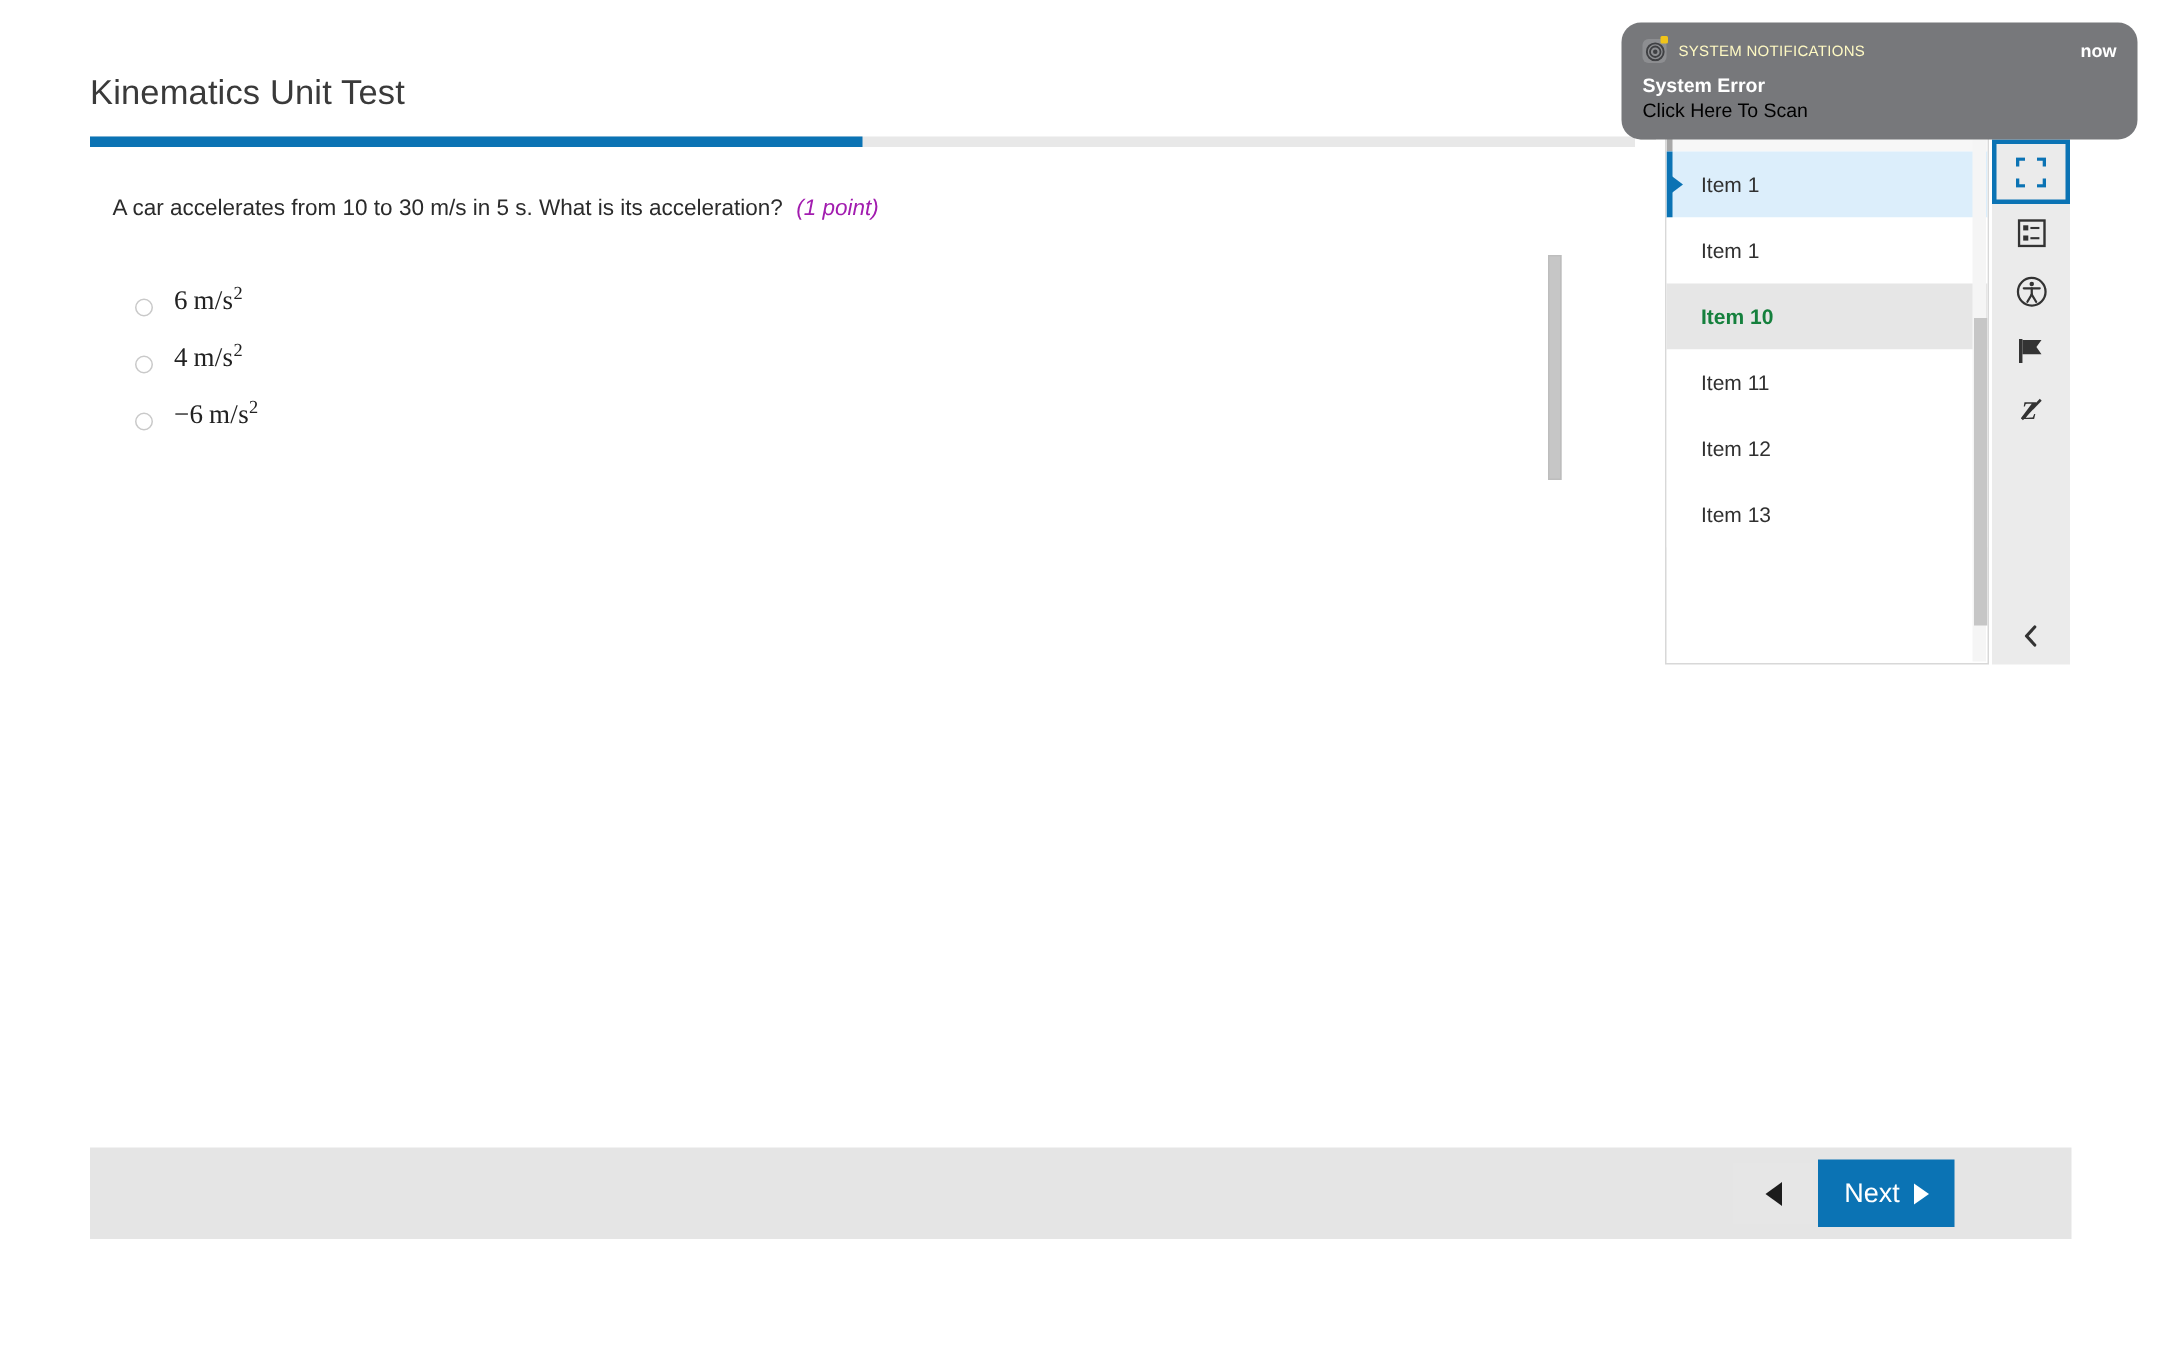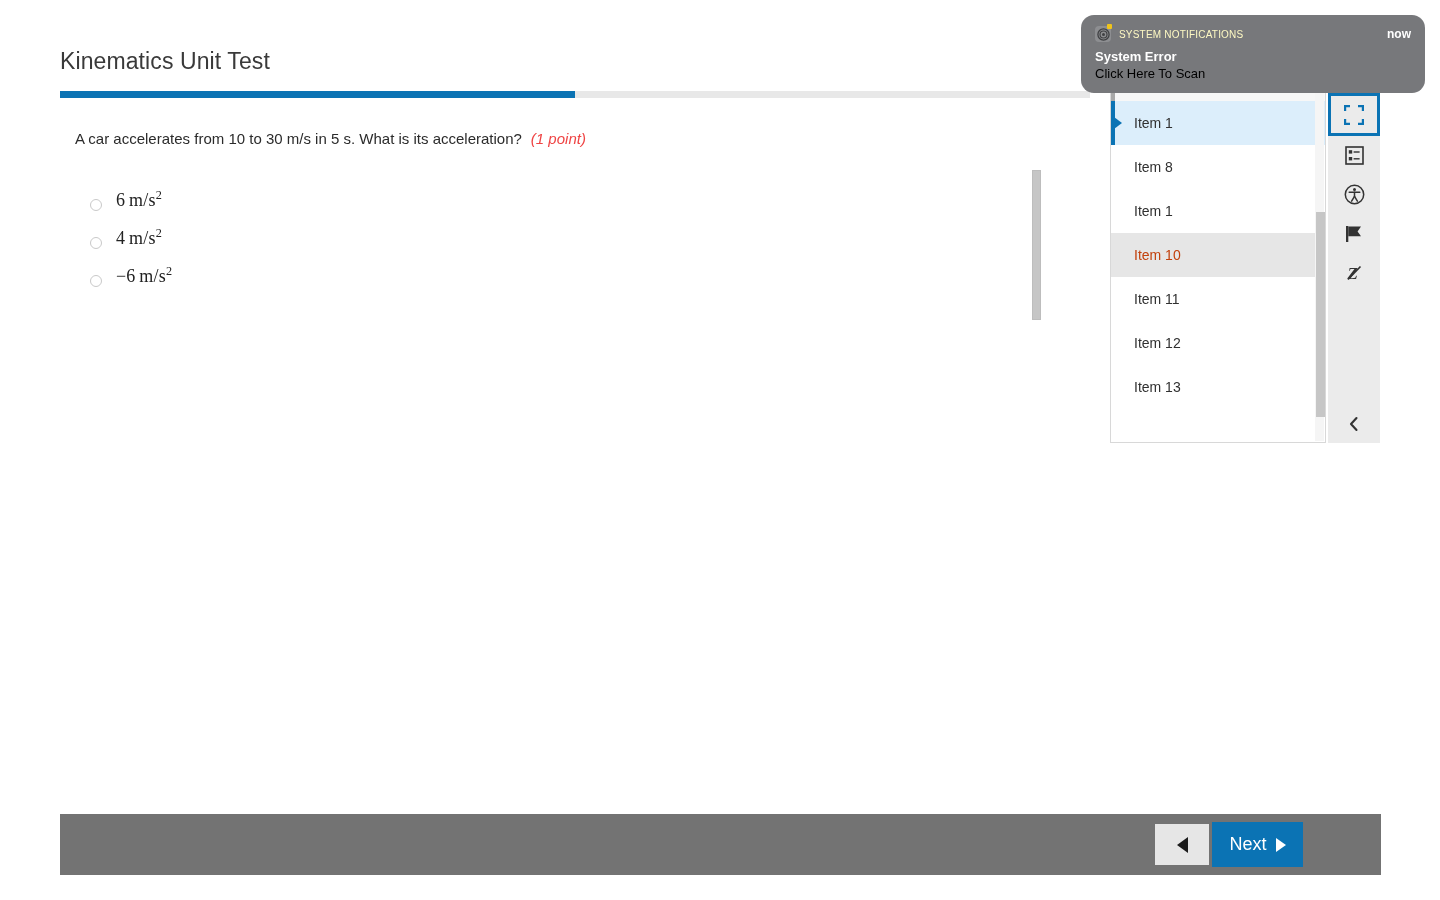--- a/index.html
+++ b/index.html
@@ -52,21 +52,21 @@
     position: absolute;
     left: 75px;
     top: 130px;
     font-size: 15px;
     color: #2b2b2b;
     white-space: nowrap;
   }
   .question-points {
     font-style: italic;
     margin-left: 9px;
-    color: #ef4444;
+    color: #a21caf;
   }
 
   
   .options {
     position: absolute;
     left: 90px;
     top: 173px;
     width: 700px;
   }
   .option-row {
@@ -104,24 +104,24 @@
     height: 150px;
     background: #c6c6c6;
     border: 1px solid #bdbdbd;
     box-sizing: border-box;
   }
 
   
   .bottom-bar {
     position: absolute;
     left: 60px;
-    top: 814px;
+    top: 765px;
     width: 1321px;
     height: 61px;
-    background: #737373;
+    background: #e5e5e5;
   }
   .nav-prev {
     position: absolute;
     right: 172px;
     top: 10px;
     width: 54px;
     height: 41px;
     background: #e6e6e6;
     border: none;
     cursor: pointer;
@@ -402,27 +402,24 @@
         <div class="item-row partial">
           <span class="left-bar-grey"></span>
           <span>Item 6</span>
         </div>
         <div class="item-row current">
           <span class="left-bar"></span>
           <span class="cursor-arrow"></span>
           <span>Item 1</span>
         </div>
         <div class="item-row">
-          <span>Item 8</span>
-        </div>
-        <div class="item-row">
           <span>Item 1</span>
         </div>
         <div class="item-row hovered">
-          <span style="color: #c2410c;">Item 10</span>
+          <span style="color: #15803d; font-weight: bold;">Item 10</span>
         </div>
         <div class="item-row">
           <span>Item 11</span>
         </div>
         <div class="item-row">
           <span>Item 12</span>
         </div>
         <div class="item-row">
           <span>Item 13</span>
         </div>

